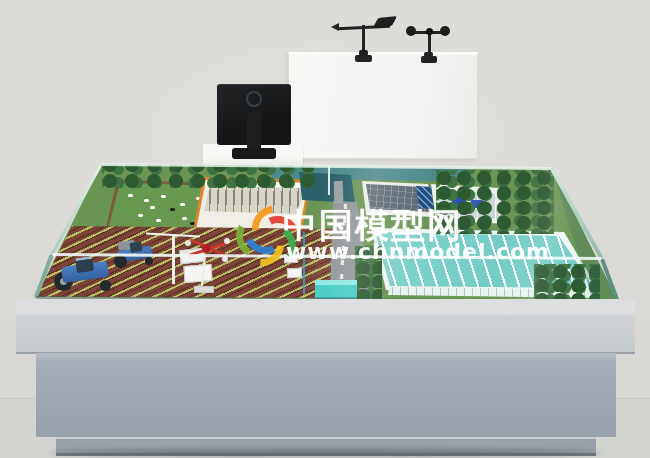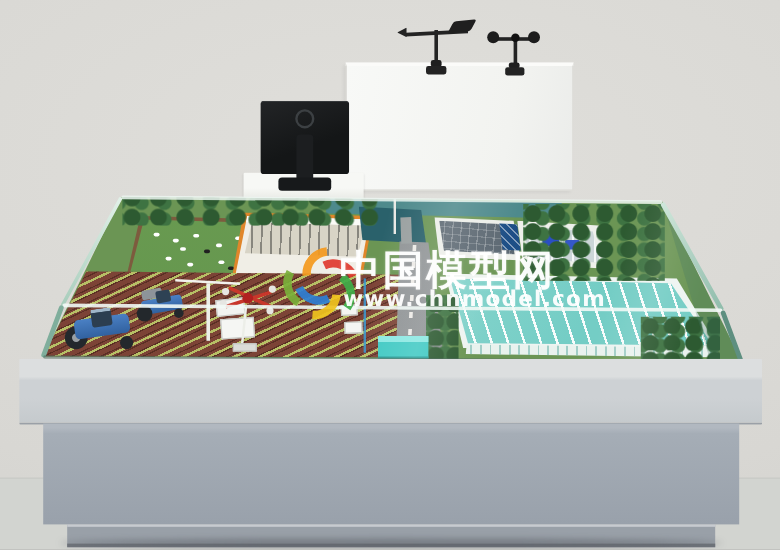--- a/index.html
+++ b/index.html
@@ -13,21 +13,21 @@
       radial-gradient(circle at 8px 8px, #2d5a31 0 6.5px, rgba(0,0,0,0) 7.5px),
       radial-gradient(circle at 6px 6px, #3e7342 0 5.5px, rgba(0,0,0,0) 6.5px);
     background-size:22px 16px,19px 14px;
     background-position:0 0,10px 6px;}
   .rim{position:absolute;transform-origin:left center;border-radius:2px;}
   .petal{position:absolute;width:30px;height:30px;border:7px solid;border-radius:50%;
          border-color:currentColor transparent transparent transparent;}
   .wm-title{position:absolute;left:283px;top:203px;font-size:34px;font-weight:700;
             letter-spacing:2px;color:rgba(255,255,255,.96);
             text-shadow:0 0 2px rgba(255,255,255,.35);white-space:nowrap;}
-  .wm-url{position:absolute;left:286px;top:239px;font-size:18px;font-weight:700;
+  .wm-url{position:absolute;left:286px;top:239px;font-size:22px;font-weight:700;
           letter-spacing:1px;color:rgba(255,255,255,.94);white-space:nowrap;}
 </style>
 </head>
 <body>
 
 <div id="stage">
 
   <div class="abs" style="inset:0;background:radial-gradient(120% 90% at 50% 30%, #e0dfdb 0%, #d8d7d3 70%, #d2d1cd 100%);"></div>
   <div class="abs" style="left:0;top:398px;width:650px;height:60px;background:#d2d4d0;border-top:1px solid rgba(0,0,0,0.05);"></div>
 

